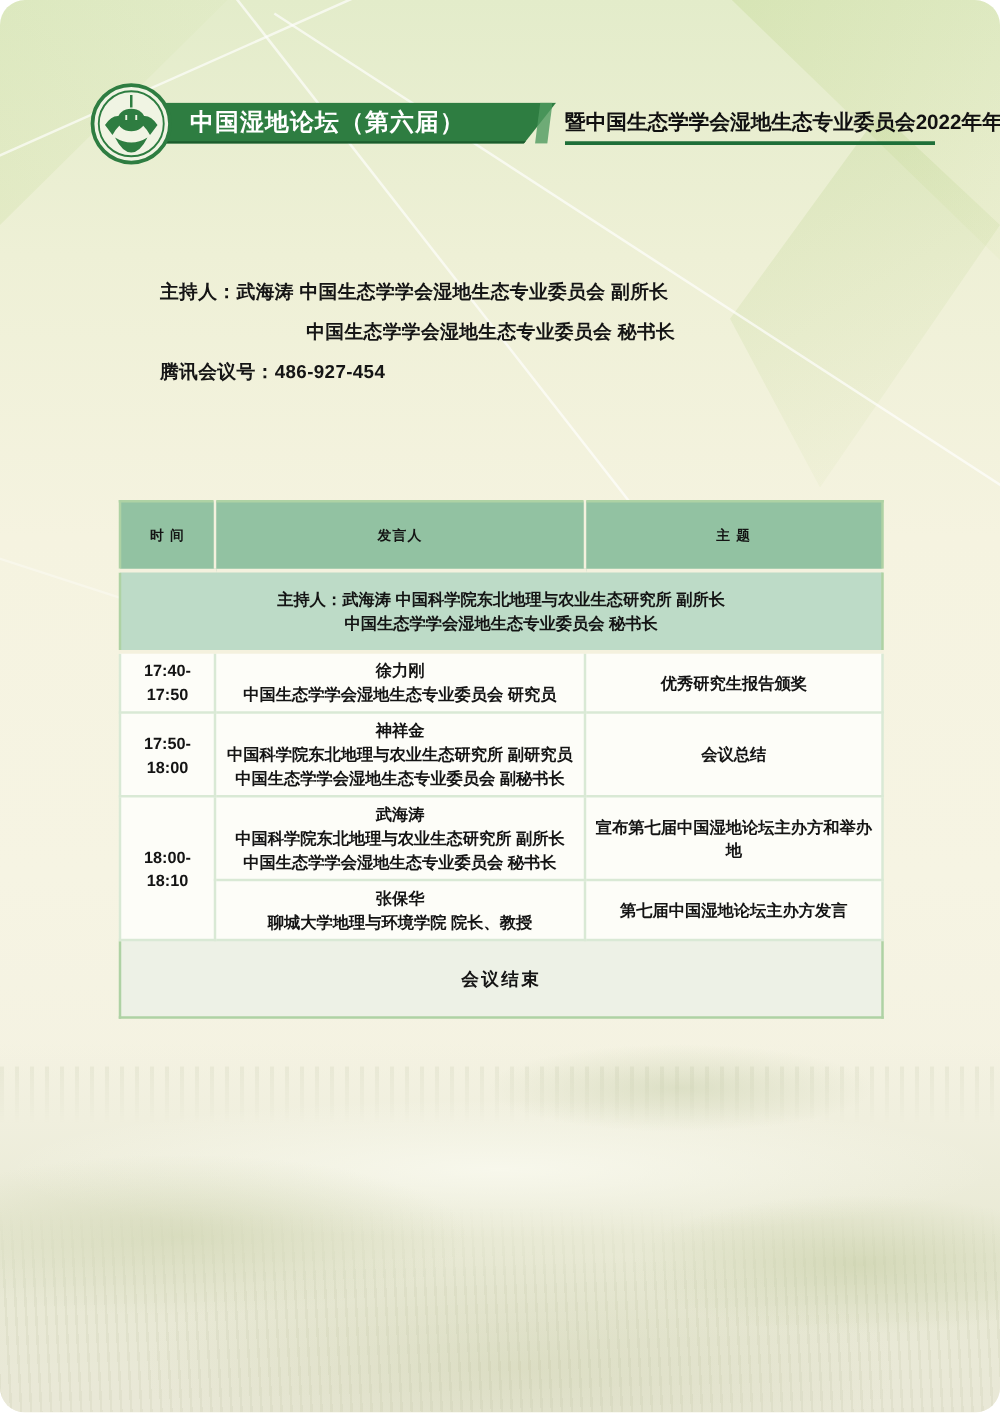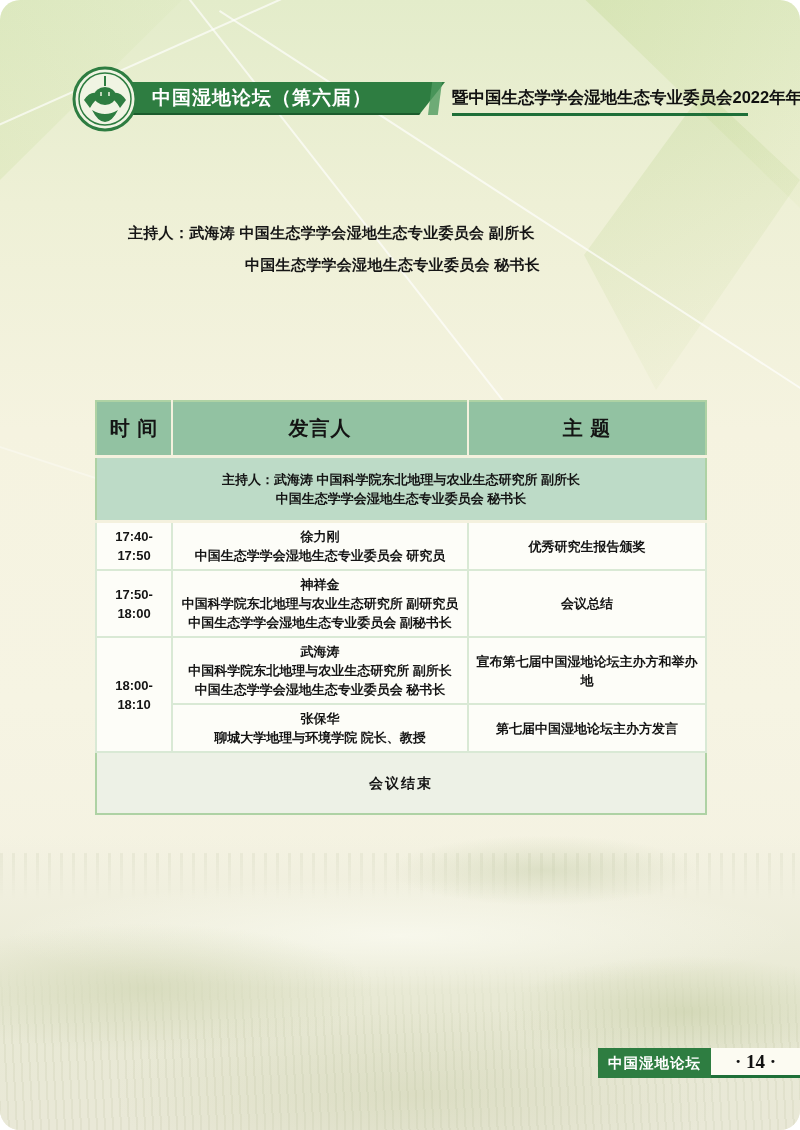--- a/index.html
+++ b/index.html
@@ -50,21 +50,21 @@
   
   .title{position:absolute;left:0;top:168px;width:800px;margin:0;text-align:center;
          color:#168c45;font-size:27px;font-weight:bold;letter-spacing:3px;}
   .info{position:absolute;left:128px;top:224px;width:560px;color:#151515;font-weight:bold;font-size:15px;}
   .info .line{margin-bottom:13px;white-space:nowrap;letter-spacing:.3px;}
   .info .line.indent{margin-left:117px;}
   
   .sched{position:absolute;left:95px;top:400px;width:610px;border-collapse:collapse;table-layout:fixed;
          font-size:13px;font-weight:bold;color:#141414;}
   .sched col.c-time{width:76px;} .sched col.c-speaker{width:296px;} .sched col.c-topic{width:238px;}
-  .sched th{background:#92c2a2;height:51px;font-size:20px;letter-spacing:1px;
+  .sched th{background:#92c2a2;height:51px;font-size:11px;letter-spacing:1px;
             border-left:2px solid #f4f1de;border-bottom:3px solid #f4f1de;}
   .sched th:first-child{border-left:none;}
   .sched td{text-align:center;vertical-align:middle;background:#fdfdf8;
             border:2px solid #d9e9d5;padding:4px 4px;line-height:19px;}
   .sched .mod-row td{background:#bddbc7;border:none;border-bottom:3px solid #f4f1de;height:54px;}
   .sched .end-row td{background:#edf1e6;border:none;height:52px;font-size:14px;letter-spacing:2px;margin-left:24px;}
   .sched{border:2px solid #aed2a4;}
   .sched .cell-line{display:block;}
   
   .footer{position:absolute;left:598px;top:1048px;width:202px;height:30px;background:#fcfbf2;display:flex;align-items:stretch;}
@@ -104,20 +104,21 @@
     <path d="M54 34 Q46 22 36 30 Q44 34 48 42 Z" fill="#2e7d41"></path>
     <path d="M20 44 Q33 52 46 44 Q40 56 33 56 Q26 56 20 44 Z" fill="#2e7d41"></path>
     <line x1="29" y1="26" x2="29" y2="30" stroke="#f0f4e3" stroke-width="1.5"></line>
     <line x1="37" y1="26" x2="37" y2="30" stroke="#f0f4e3" stroke-width="1.5"></line>
   </svg>
 
 
   <div class="info">
     <div class="line"><span>主持人：</span><span>武海涛  中国生态学学会湿地生态专业委员会 副所长</span></div>
     <div class="line indent">中国生态学学会湿地生态专业委员会 秘书长</div>
+    <div class="line"><span>腾讯会议号：</span><span>486-927-454</span></div>
   </div>
 
   <table class="sched">
     <colgroup>
         <col class="c-time">
         <col class="c-speaker">
         <col class="c-topic">
       </colgroup>
     <tbody>
         <tr>
@@ -163,18 +164,14 @@
         <span class="cell-line">聊城大学地理与环境学院 院长、教授</span>
       </td>
       <td>第七届中国湿地论坛主办方发言</td>
     </tr>
     <tr class="end-row">
       <td colspan="3">会议结束</td>
     </tr>
   </tbody>
     </table>
 
-  <div class="footer">
-    <div class="badge">中国湿地论坛</div>
-    <div class="pageno">· 14 ·</div>
-  </div>
 
 </div>
 
 </body></html>

